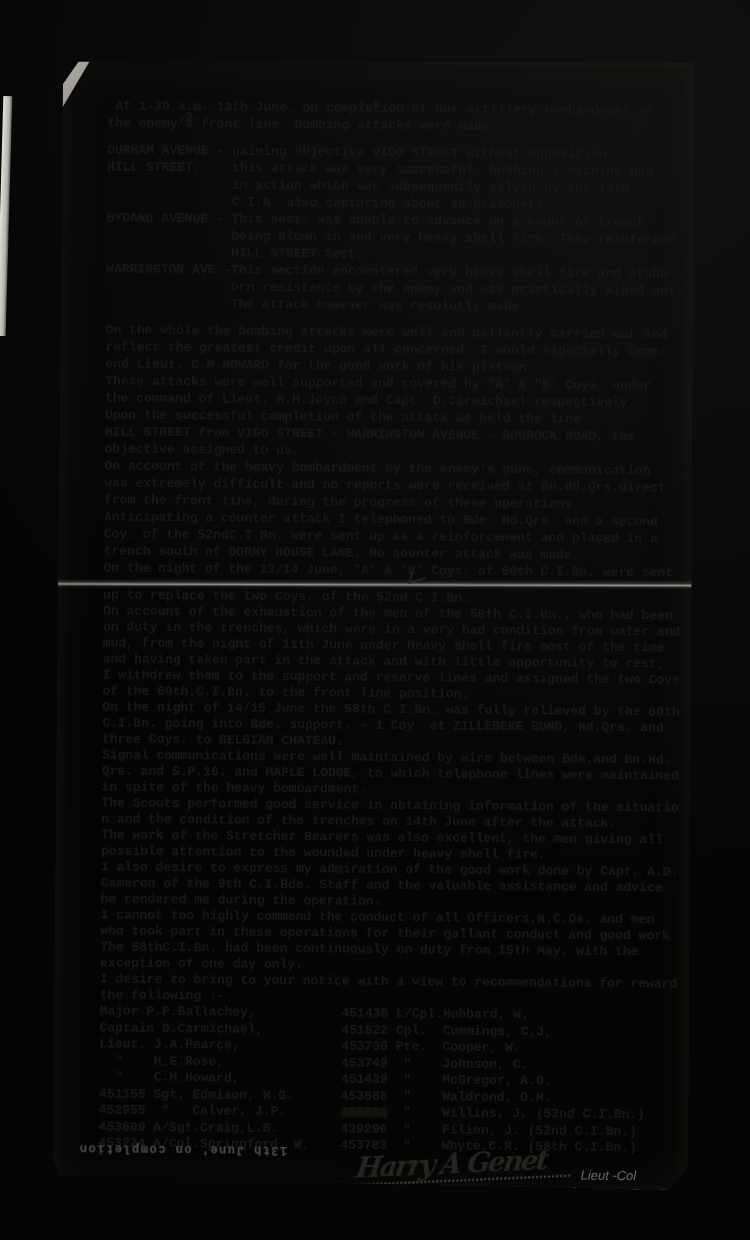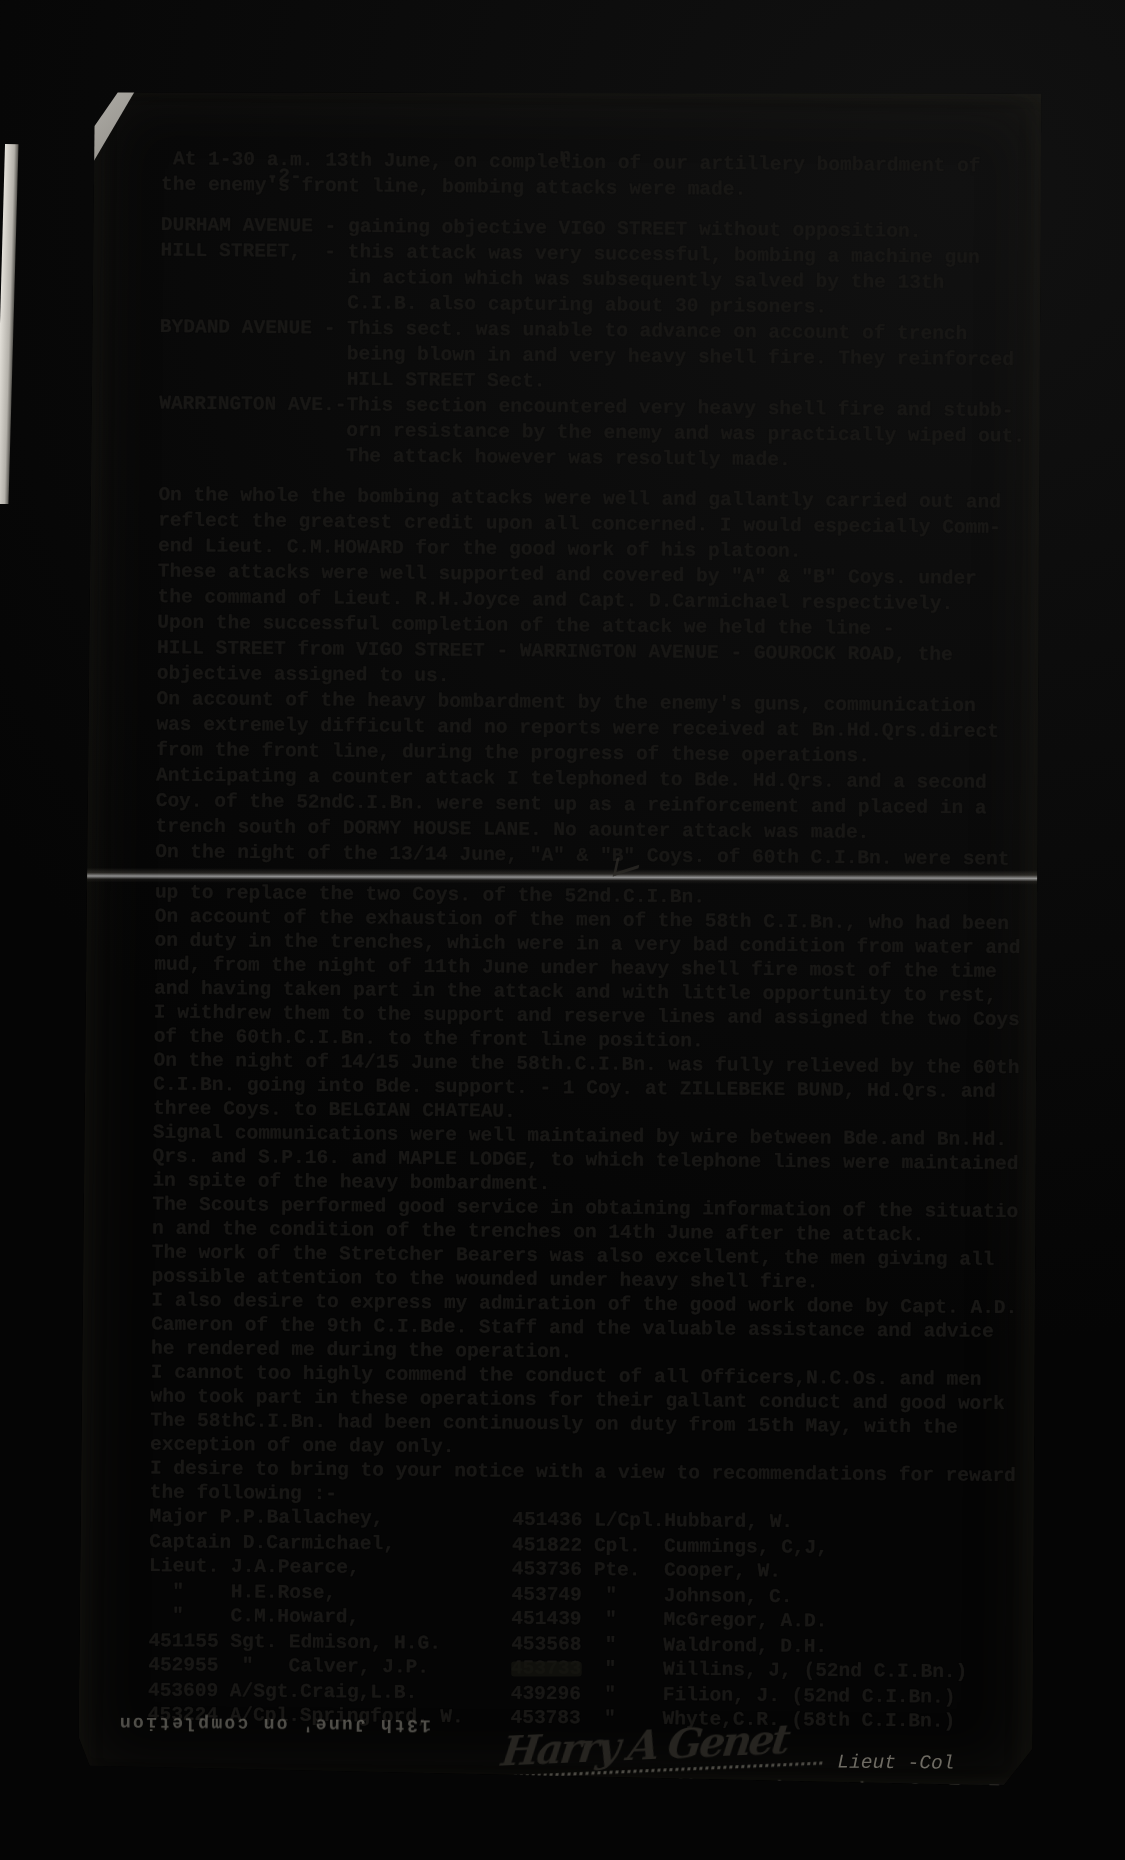--- a/index.html
+++ b/index.html
@@ -36,21 +36,21 @@
   .crease{position:absolute;left:0;right:0;top:517px;height:13px;transform:rotate(-.35deg);
     background:linear-gradient(180deg, rgba(0,0,0,0) 20%, rgba(110,104,94,.30) 45%,
       rgba(255,255,255,.55) 62%, rgba(90,85,78,.18) 78%, rgba(0,0,0,0) 95%);}
   .ink-mark{position:absolute;left:352px;top:-7px;width:16px;height:9px;
     border-bottom:2px solid #2c2a26;border-left:2px solid #2c2a26;transform:rotate(-18deg) skewX(-30deg);opacity:.8;}
   .sig-block{position:absolute;left:46px;right:12px;top:1088px;}
   .sig-line{display:flex;justify-content:flex-end;align-items:flex-end;gap:8px;padding-right:40px;}
   .sig-name{font-family:"DejaVu Serif","Liberation Serif",serif;font-style:italic;font-weight:700;
     font-size:27px;color:#262420;transform:rotate(-3deg) skewX(-10deg);letter-spacing:-2px;
     border-bottom:2px dotted #4c4a44;padding:0 26px 0 14px;filter:blur(.3px);}
-  .sig-rank{font-family:Liberation Mono, monospace;font-style:italic;
+  .sig-rank{font-family:Liberation Sans, sans-serif;font-style:italic;
     font-size:13px;color:#6e6b63;white-space:nowrap;}
   .sig-unit{text-align:right;margin-top:3px;white-space:pre;color:#55524b;font-weight:700;
     font-size:14px;letter-spacing:.4px;filter:blur(.25px);transform:rotate(.3deg);}
   .ghost{position:absolute;left:26px;top:1084px;transform:rotate(180deg);
     white-space:pre;color:#8f8c83;opacity:.55;font-weight:700;font-size:12px;
     letter-spacing:1.5px;filter:blur(.45px);}
 </style>
 </head>
 <body>
 

